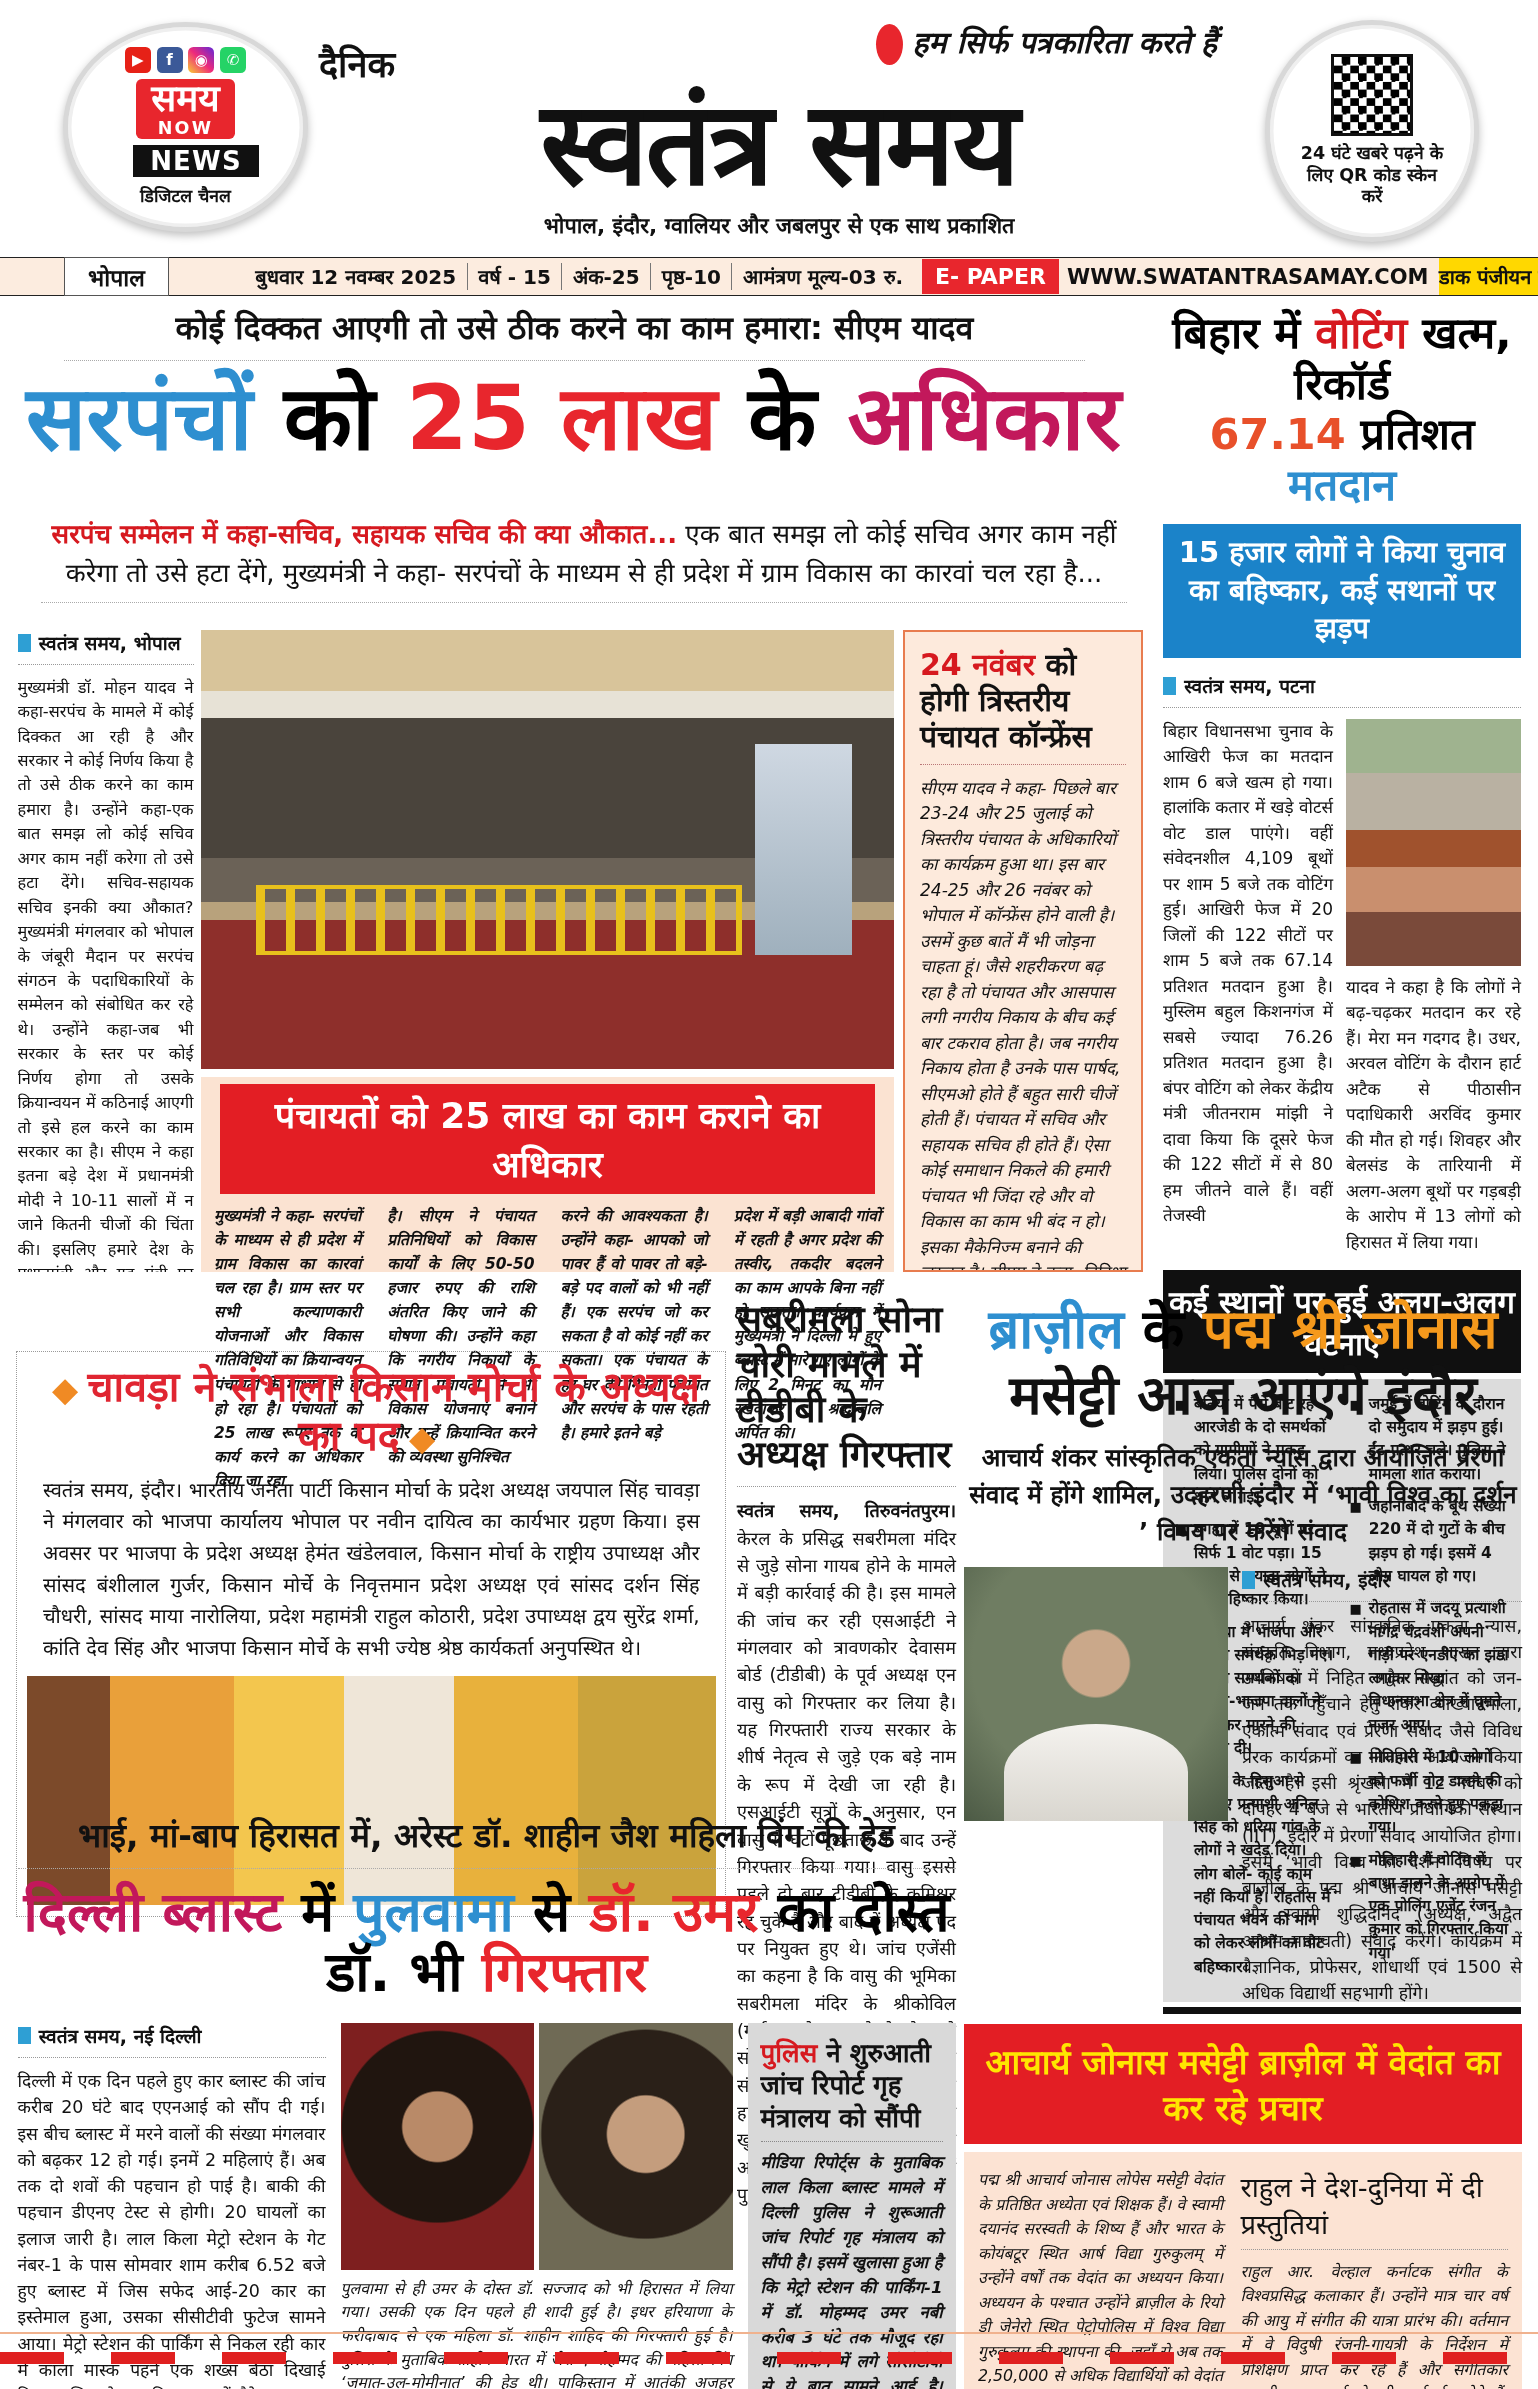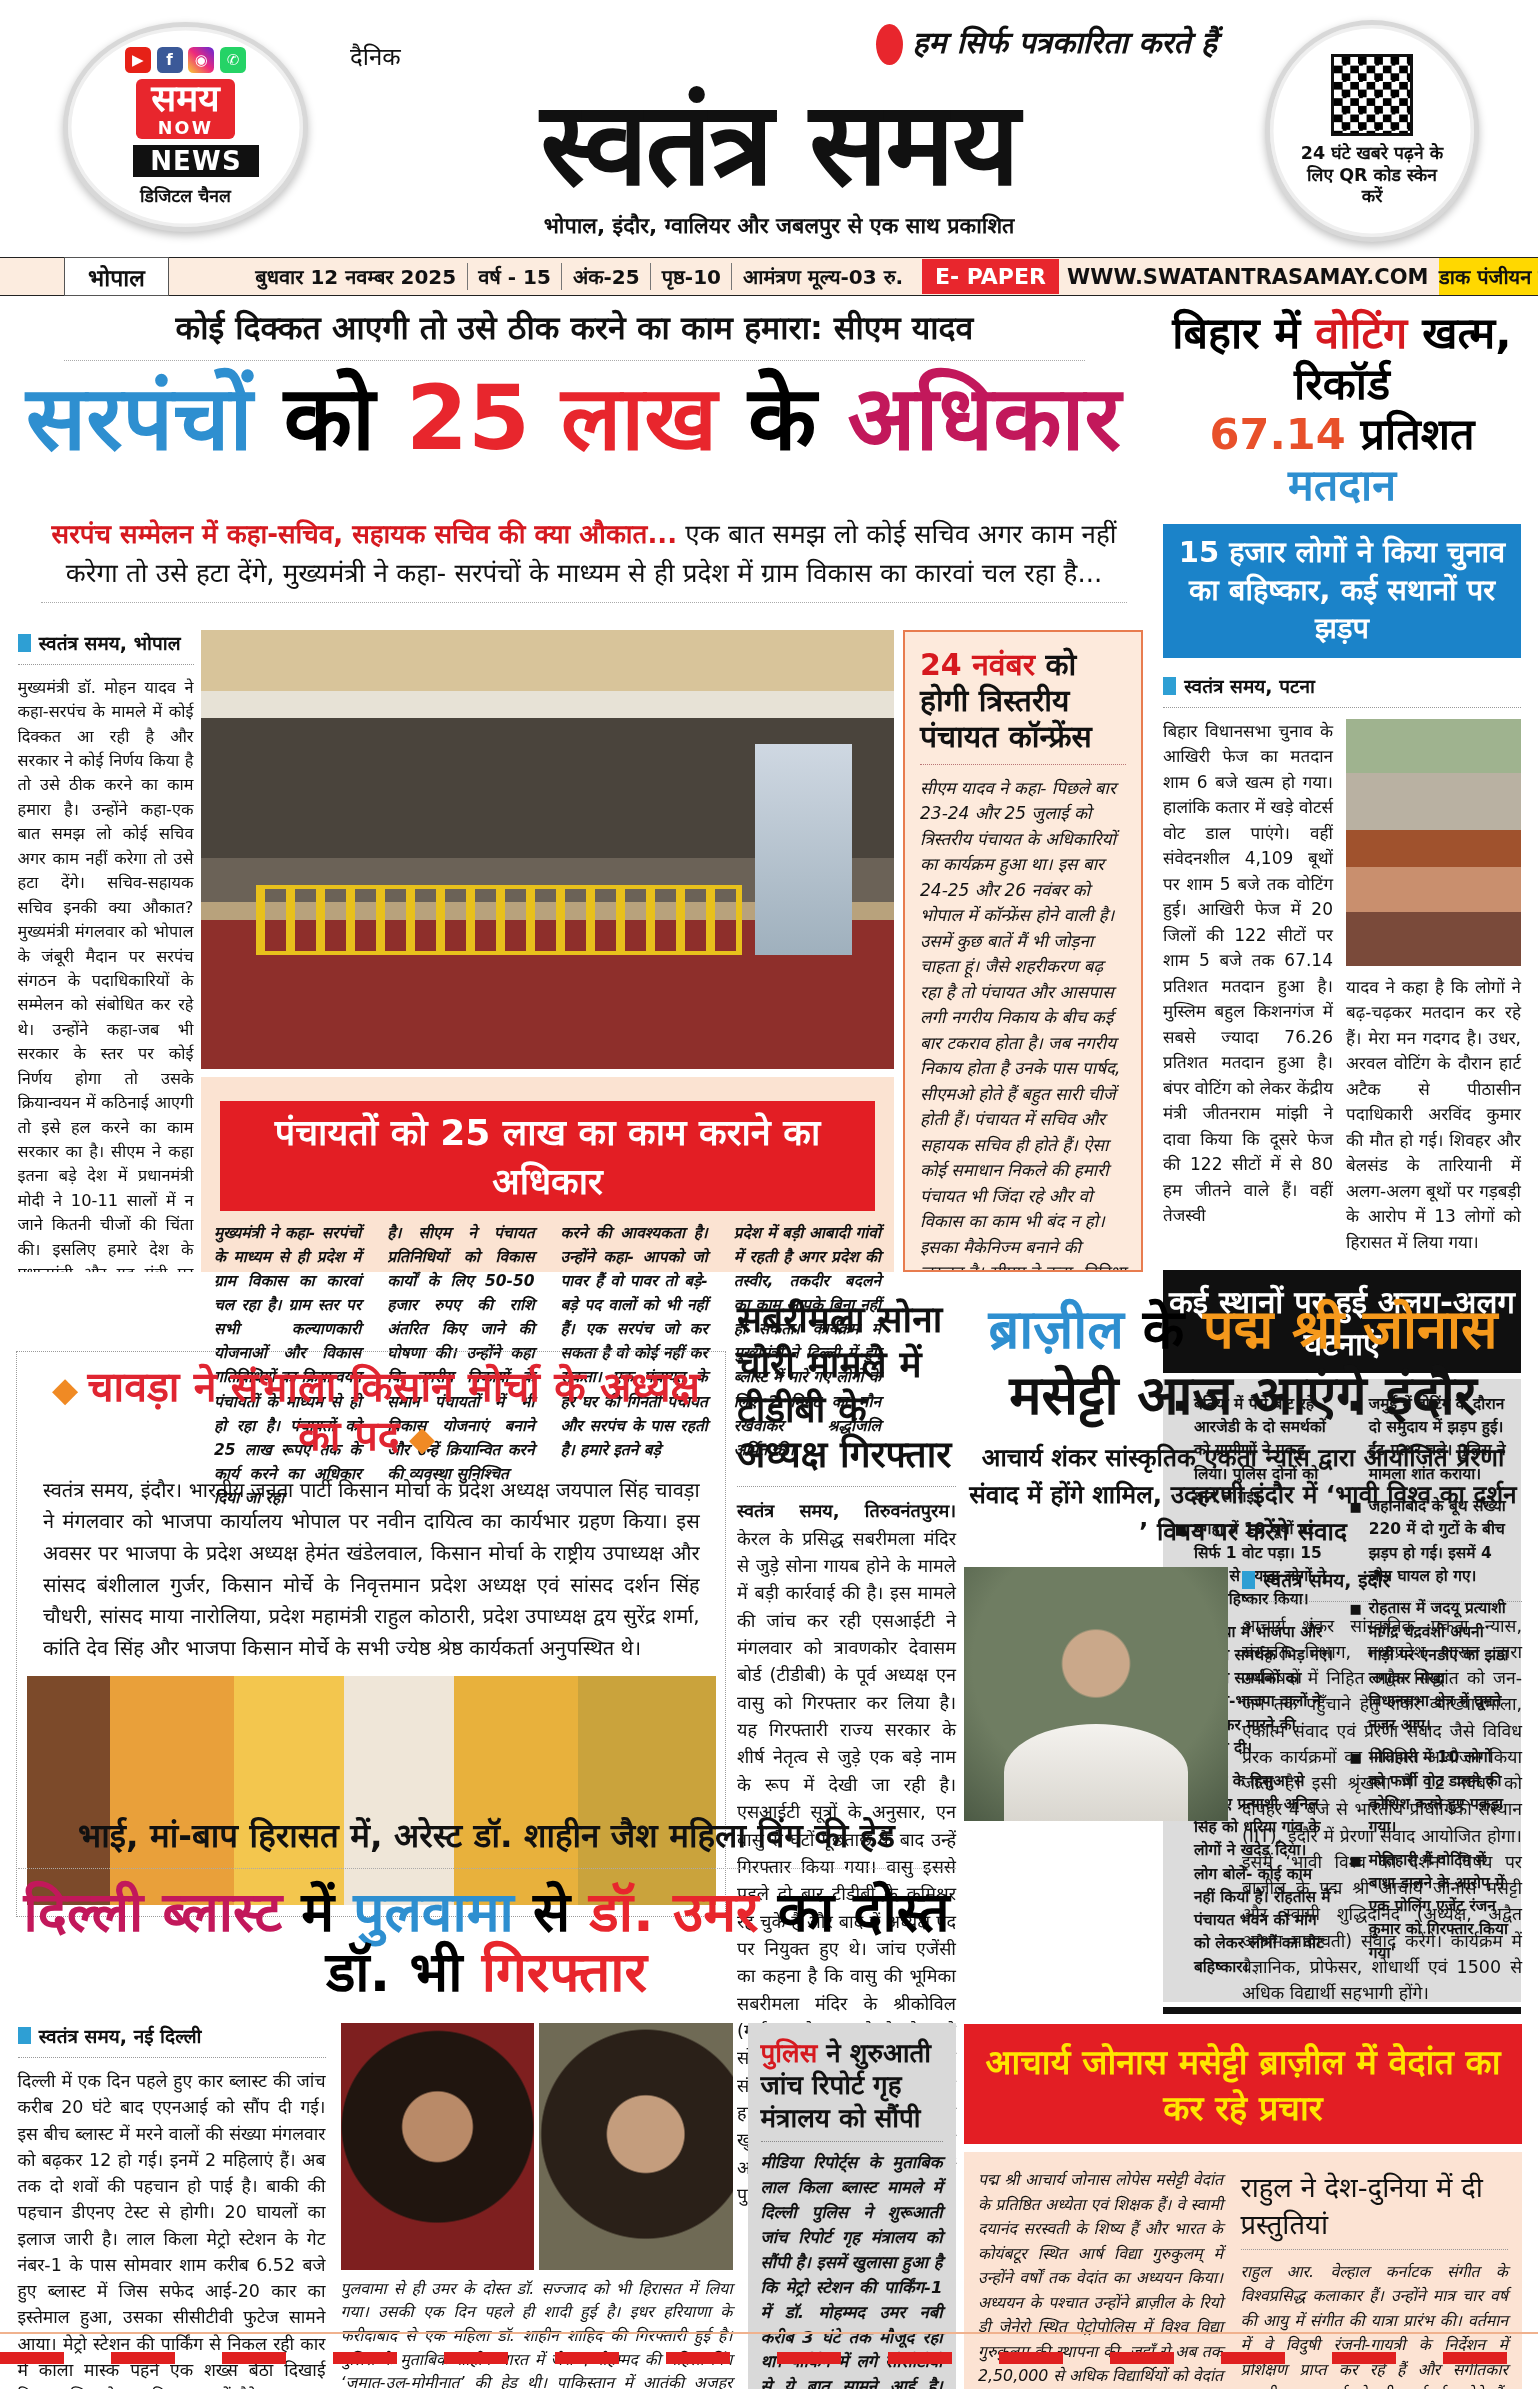--- a/index.html
+++ b/index.html
@@ -14,21 +14,21 @@
   .social-row{display:flex;gap:5.8px;}
   .sicon{width:26px;height:26px;border-radius:5.3px;display:flex;align-items:center;justify-content:center;
     color:#fff;font-size:15px;font-weight:bold;}
   .yt{background:#e62117;} .fb{background:#3b5998;} .ig{background:linear-gradient(45deg,#f9ce34,#ee2a7b,#6228d7);} .wa{background:#25d366;}
   .logo-red{background:#e8262d;color:#fff;font-size:37px;font-weight:bold;padding:1.2px 15px;border-radius:5.8px;line-height:1.05;text-align:center;}
   .logo-now{display:block;font-size:17.5px;letter-spacing:2.3px;}
   .logo-news{background:#111;color:#fff;font-size:26px;font-weight:bold;padding:1.2px 17.5px;letter-spacing:1.2px;margin-left:21px;}
   .logo-sub{font-size:17.5px;font-weight:bold;}
 
   .mast-center{position:absolute;left:318px;top:16.3px;width:922px;text-align:center;}
-  .dainik{position:absolute;left:32px;top:23px;font-size:24px;font-weight:normal;}
+  .dainik{position:absolute;left:1px;top:23px;font-size:36px;font-weight:bold;}
   .tagline{position:absolute;right:23px;top:4.7px;font-size:30px;font-weight:bold;font-style:italic;white-space:nowrap;}
   .reddot{display:inline-block;width:27px;height:41px;background:#e8262d;border-radius:50%;vertical-align:middle;margin-right:9.3px;}
   .mast-title{margin-top:70px;font-size:116px;line-height:1;font-weight:bold;letter-spacing:-2.3px;}
   .mast-subtitle{margin-top:8.2px;font-size:21.6px;font-weight:bold;}
 
   .qr-oval{position:absolute;left:1265px;top:20px;width:214px;height:222px;border-radius:50%;
     border:5.8px solid #d8d8d8;box-shadow:inset 0 0 0 3.5px #efefef,0 3.5px 8.2px rgba(0,0,0,.25);
     background:#fff;display:flex;flex-direction:column;align-items:center;justify-content:center;gap:7px;text-align:center;}
   .qr{width:82px;height:82px;border:3.5px solid #111;
     background:repeating-conic-gradient(#000 0 25%,#fff 0 50%) 0 0/16.3px 16.3px;}
@@ -65,21 +65,21 @@
     background:
       linear-gradient(180deg,#d8c49a 0 14%,#e7e2d6 14% 20%,#4a443c 20% 52%,#6b6257 52% 62%,#b8a27c 62% 66%,#8e2f2b 66% 100%);}
   .lead-photo .barrier{position:absolute;left:8%;top:58%;width:70%;height:16%;
     background:repeating-linear-gradient(90deg,#e8c11c 0 9.3px,transparent 9.3px 30px);border-top:4.7px solid #e8c11c;border-bottom:4.7px solid #e8c11c;}
   .lead-photo .podium{position:absolute;right:6%;top:26%;width:14%;height:48%;background:linear-gradient(180deg,#cfd8e2,#9fb0bd);}
   .lead-inset{position:absolute;left:903px;top:630px;width:240px;height:642px;background:#fdeadc;
     border:2.9px solid #e87c4f;padding:15px;overflow:hidden;}
   .inset-title{font-size:30px;font-weight:bold;line-height:1.2;border-bottom:1.8px dotted #b77;padding-bottom:9.3px;margin-bottom:10.5px;}
   .inset-title .red{color:#d6191f;}
   .inset-body{font-size:17px;line-height:1.5;font-style:italic;}
-  .lead-peach{position:absolute;left:201px;top:1077px;width:693px;height:195px;background:#fbe3d2;padding:22px 13px;}
+  .lead-peach{position:absolute;left:201px;top:1077px;width:693px;height:195px;background:#fbe3d2;padding:5px 13px;}
   .lead-banner{background:#e31e24;color:#fff;text-align:center;font-size:36px;font-weight:bold;padding:5.8px 0;margin:2.3px 5.8px 10.5px;}
   .lead-cols{display:flex;gap:26px;}
   .lead-cols div{flex:1;font-size:15.5px;line-height:1.55;font-style:italic;font-weight:bold;text-align:justify;}
 
   
   .bihar{position:absolute;left:1163px;top:308px;width:358px;}
   .bihar-headline{font-size:43px;font-weight:bold;line-height:1.18;text-align:center;}
   .bihar-bluebox{background:#1b83c9;color:#fff;text-align:center;font-size:29px;font-weight:bold;line-height:1.3;
     padding:10.5px 5.8px;margin-top:13px;}
   .bihar .byline{margin-top:15px;}

